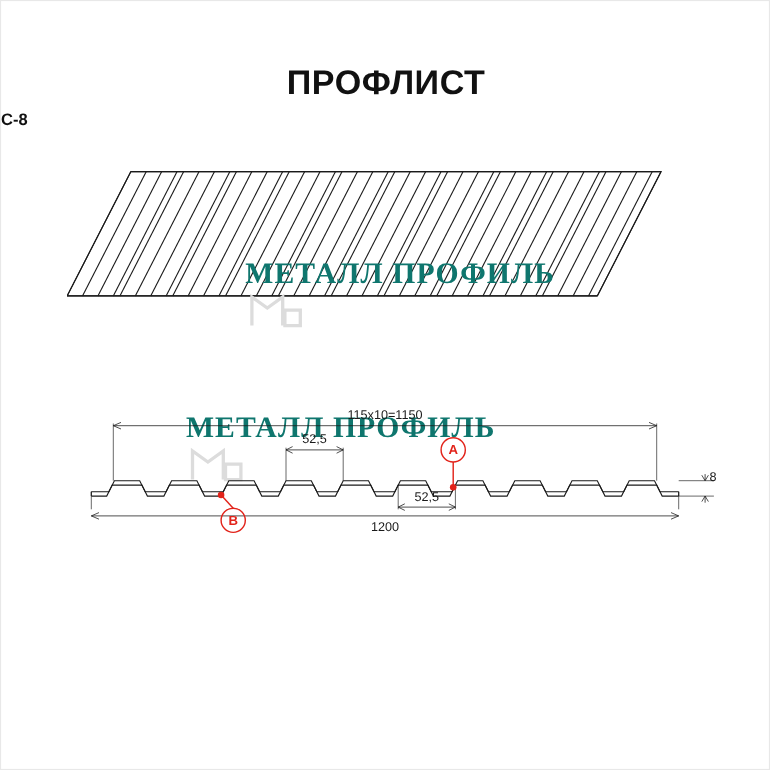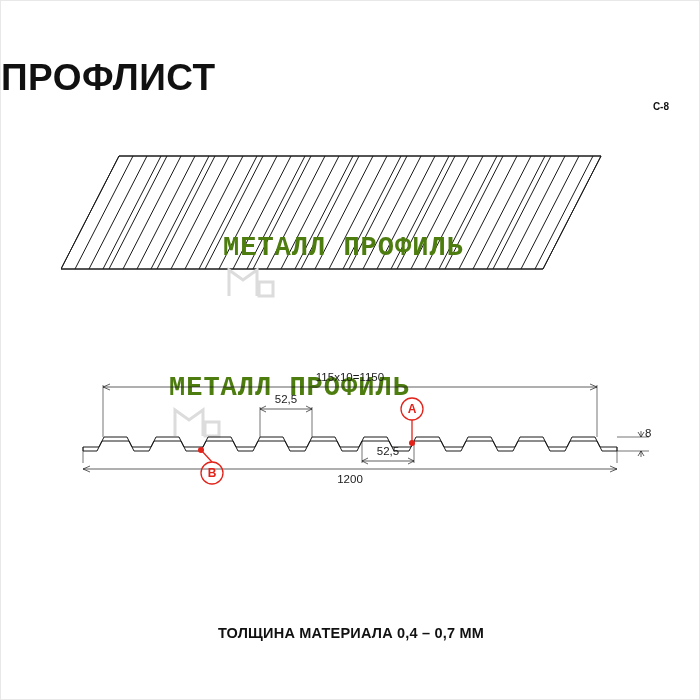--- a/index.html
+++ b/index.html
@@ -20,33 +20,33 @@
     width: 700px;
     height: 700px;
     box-sizing: border-box;
     border: 1px solid #e8e8e8;
   }
   .title {
     position: absolute;
     top: 56px;
     left: 0;
     width: 700px;
-    text-align: left;
-    font-size: 37px;
+    text-align: center;
+    font-size: 31px;
     font-weight: bold;
     letter-spacing: 0.5px;
     color: #111111;
   }
   .subtitle {
     position: absolute;
     top: 100px;
     left: 0;
     width: 668px;
-    text-align: right;
-    font-size: 10px;
+    text-align: left;
+    font-size: 15px;
     font-weight: bold;
     color: #111111;
   }
   .iso-wrap {
     position: absolute;
     top: 140px;
     left: 60px;
     width: 580px;
     height: 160px;
   }
@@ -54,23 +54,23 @@
     position: absolute;
     top: 350px;
     left: 40px;
     width: 620px;
     height: 140px;
     text-decoration: underline;
   }
   .watermark {
     position: absolute;
     pointer-events: none;
-    color: #4d7c0f;
-    font-weight: bold;
-    font-family: Liberation Mono, monospace;
+    color: #0f766e;
+    font-weight: bold;
+    font-family: Liberation Serif, serif;
     white-space: nowrap;
   }
   .wm1 {
     top: 232px;
     left: 222px;
     font-size: 27px;
     letter-spacing: 1px;
   }
   .wm2 {
     top: 372px;
@@ -295,15 +295,14 @@
       <g>
         <circle class="callout" cx="171" cy="122" r="11"></circle>
         <text class="callout-txt" x="171" y="126" text-anchor="middle">B</text>
         <path class="callout" d="M 171 111 L 160 99"></path>
         <circle fill="#e2231a" cx="160" cy="99" r="3"></circle>
       </g>
 
     </svg>
   </div>
 
-  <div class="footer">ТОЛЩИНА МАТЕРИАЛА 0,4 – 0,7 ММ</div>
 
 </div>
 
 </body></html>

